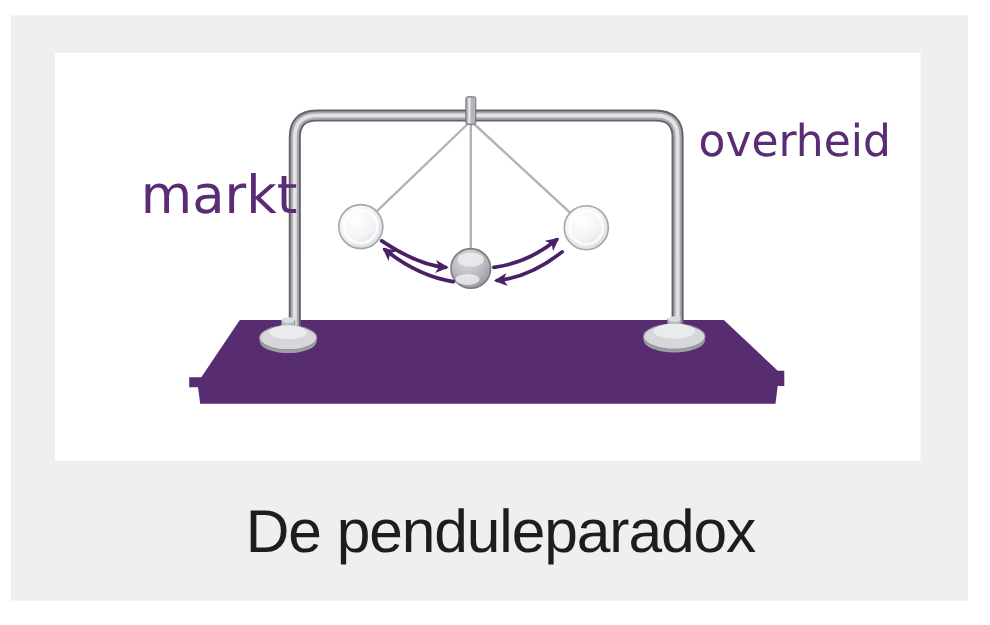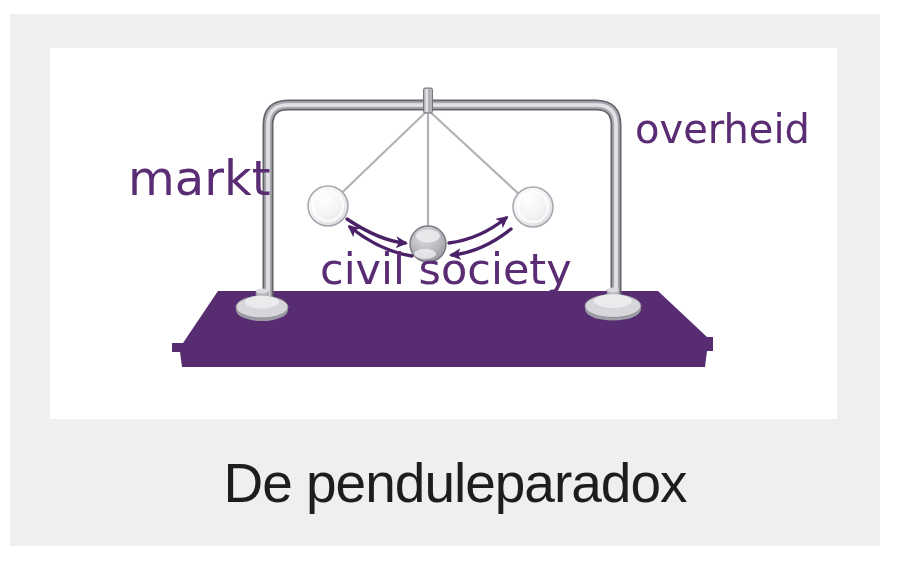--- a/index.html
+++ b/index.html
@@ -108,17 +108,16 @@
       <g fill="none" stroke-width="3.4" stroke-linecap="round" stroke="#4a2066">
         <path d="M 297 171 Q 330 193 355 195" marker-end="url(#arrowHead)"></path>
         <path d="M 362 208 Q 330 203 300 179" marker-end="url(#arrowHead)"></path>
         <path d="M 399 195 Q 430 191 456 170" marker-end="url(#arrowHead)"></path>
         <path d="M 461 181 Q 432 204 402 207" marker-end="url(#arrowHead)"></path>
       </g>
     </svg>
 
     <div class="dlabel label-markt">markt</div>
     <div class="dlabel label-overheid">overheid</div>
-    <div class="dlabel label-civil">civil society</div>
   </div>
 
   <div class="page-title">De penduleparadox</div>
 </div>
 
 </body></html>

